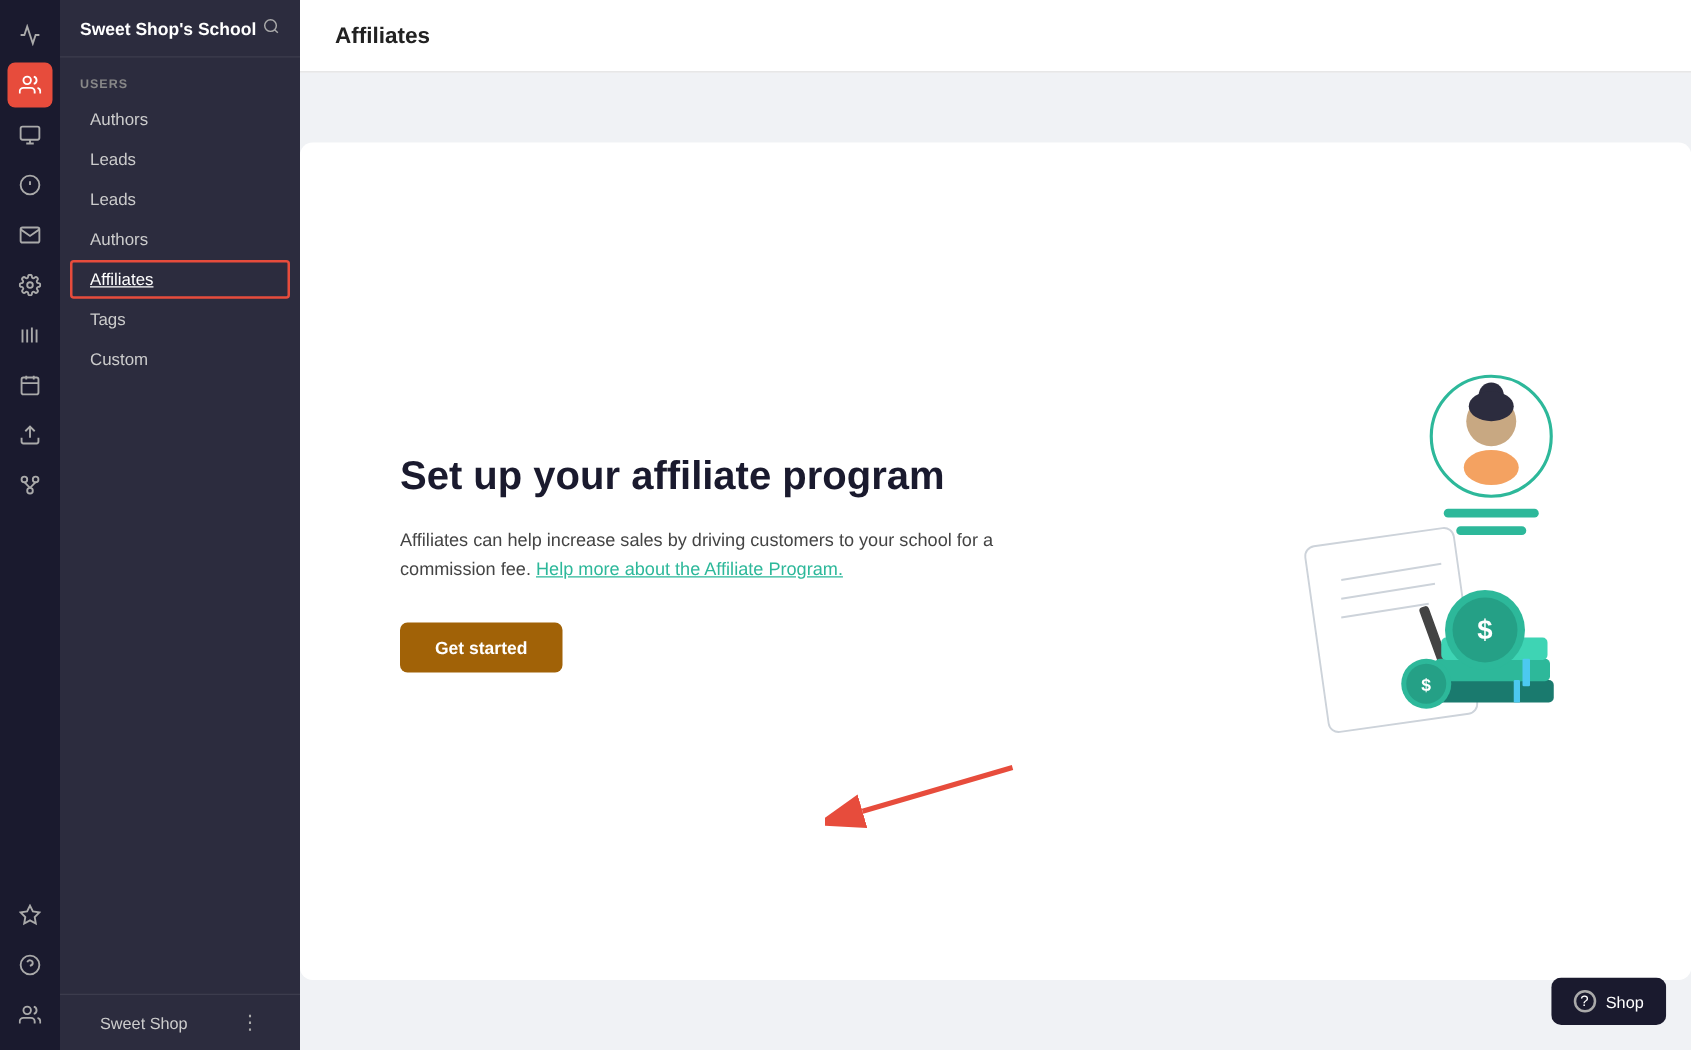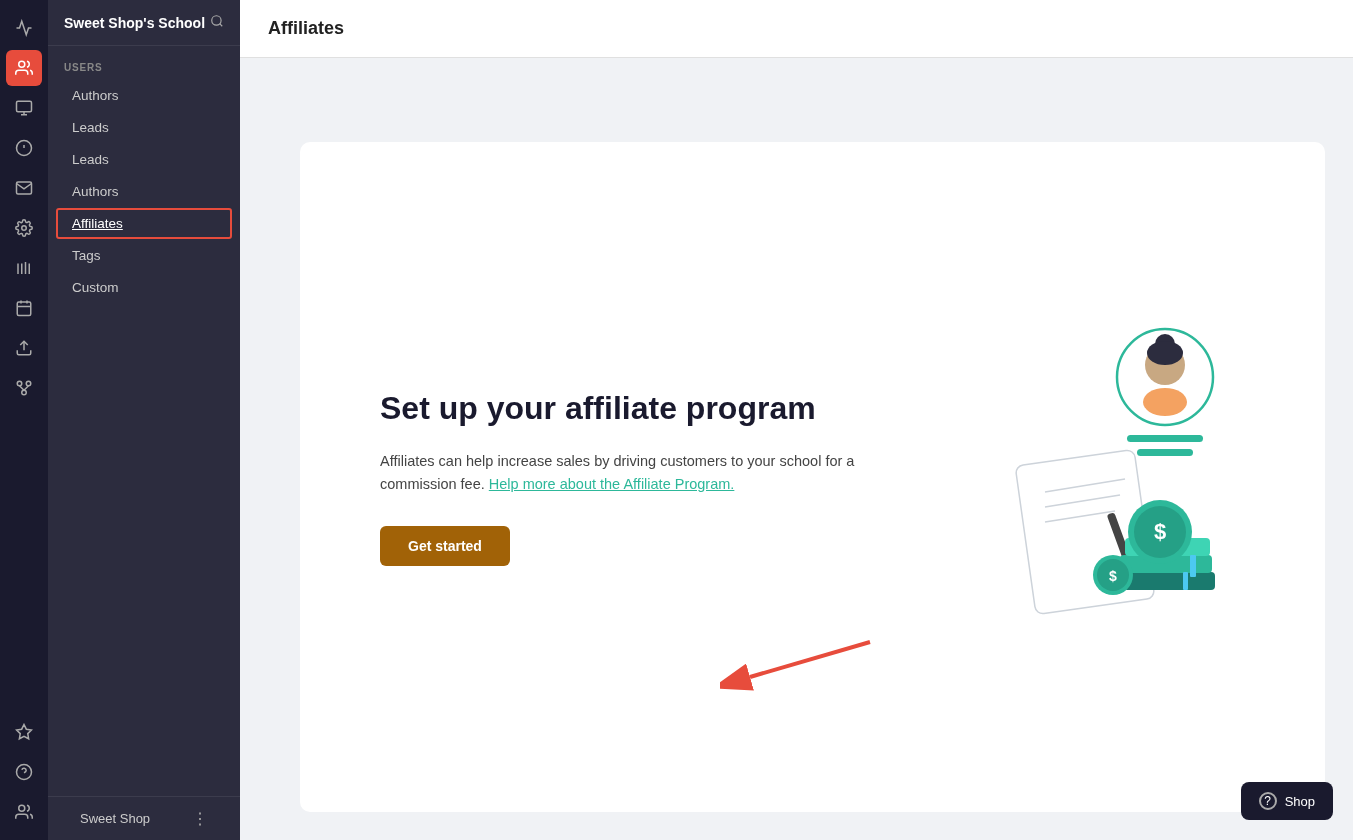--- a/index.html
+++ b/index.html
@@ -121,25 +121,23 @@
       border-bottom: 1px solid #e0e0e0;
     }
     .content-header-title {
       font-size: 18px;
       font-weight: 600;
       color: #222;
     }
 
     .content-body {
       flex: 1;
-      padding: 28px;
       overflow: auto;
       display: flex;
-      align-items: flex-end;
-      margin-left: 32px;
+      align-items: center;
     }
 
     .affiliate-card {
       background: white;
       border-radius: 10px;
       width: 100%;
       height: 670px;
       display: flex;
       align-items: center;
       padding: 60px 80px;

